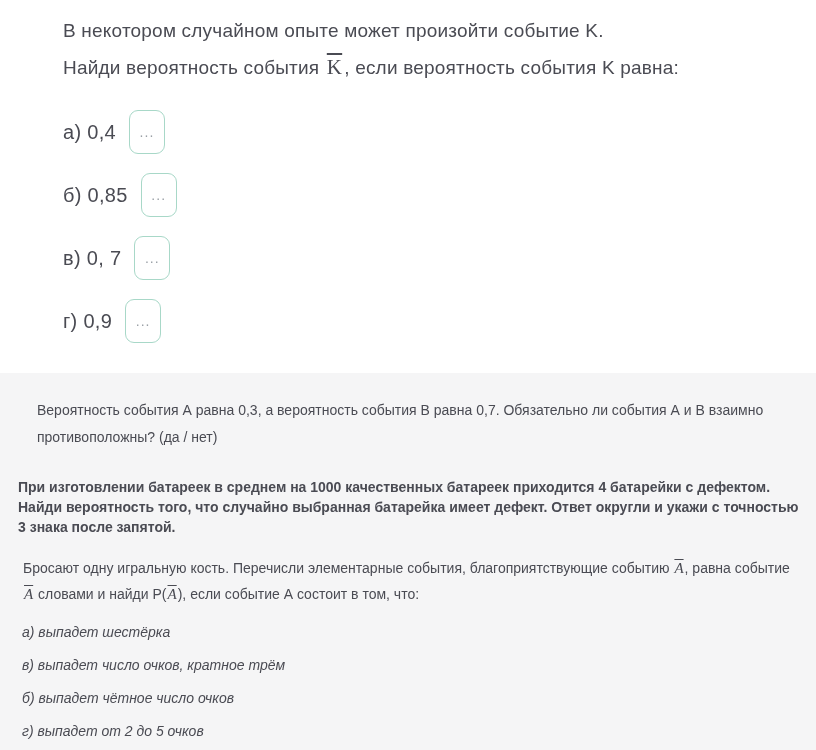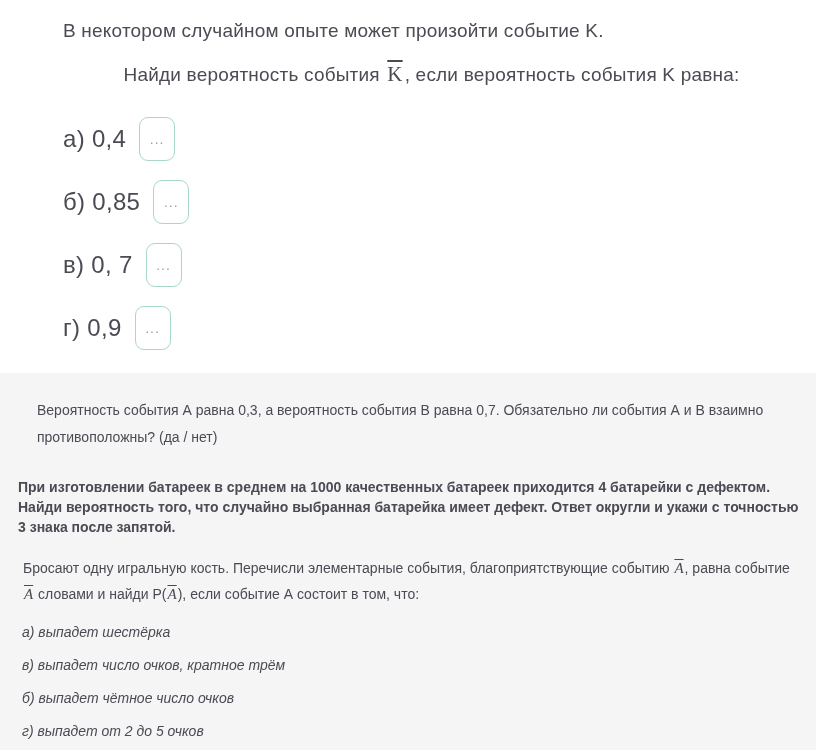--- a/index.html
+++ b/index.html
@@ -25,36 +25,36 @@
     background: #ffffff;
     height: 373px;
     padding: 18px 16px 0 63px;
   }
   .title-line {
     margin: 0;
     font-size: 19px;
     line-height: 26px;
     letter-spacing: 0.2px;
   }
-  .title-line.second { margin-top: 17px; text-align: center; }
+  .title-line.second { margin-top: 10px; }
   .math-k {
     font-family: "Liberation Serif", serif;
     font-size: 21px;
     text-decoration: overline;
     padding: 0 2px;
   }
   .options { margin-top: 29px; }
   .opt-row {
     display: flex;
     align-items: center;
     gap: 13px;
     height: 44px;
     margin-bottom: 19px;
   }
-  .opt-text { font-size: 24px; letter-spacing: 0.3px; }
+  .opt-text { font-size: 20px; letter-spacing: 0.3px; }
   .answer-input {
     width: 36px;
     height: 44px;
     border: 1.5px solid var(--accent-border);
     border-radius: 9px;
     background: #ffffff;
     text-align: center;
     font-family: "Liberation Sans", sans-serif;
     font-size: 14px;
     color: var(--placeholder-color);

